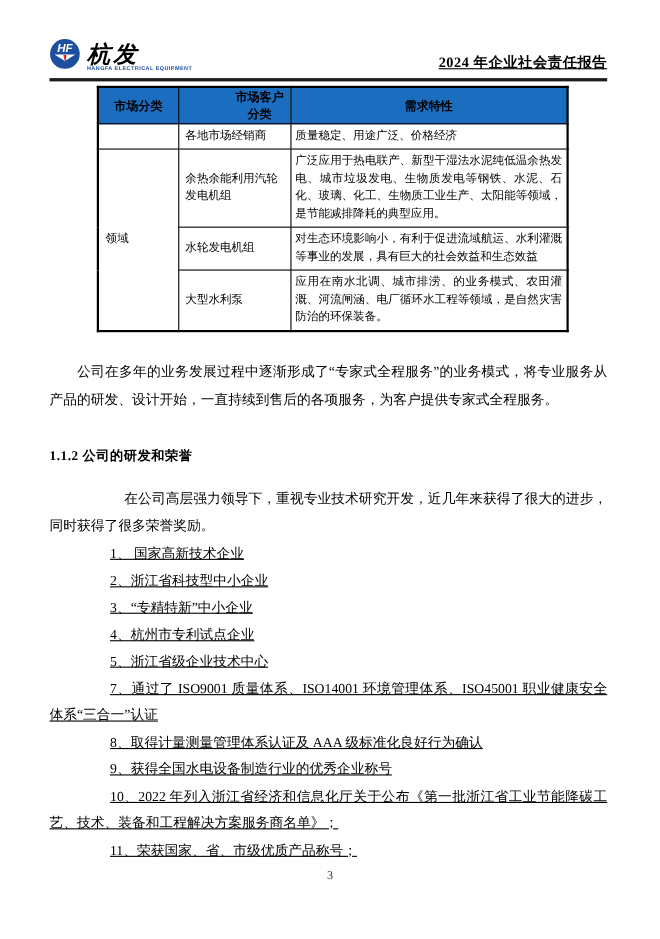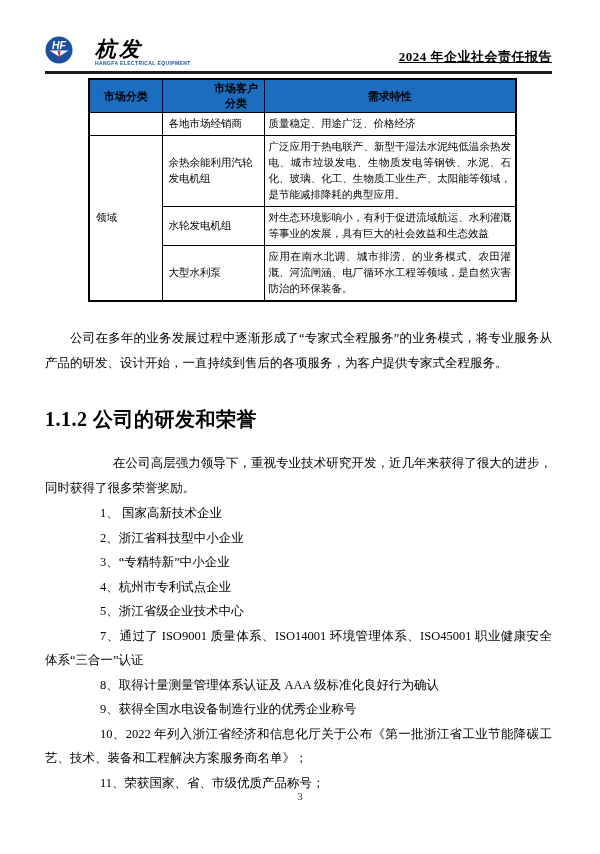--- a/index.html
+++ b/index.html
@@ -14,21 +14,21 @@
     overflow:hidden;
     padding:34px 48px 0 45px;
   }
   
   .header {
     display:flex; justify-content:space-between; align-items:flex-end;
     border-bottom:3px solid #1c1c1c;
     padding-bottom:3px;
     min-height:40px;
   }
-  .logo { display:flex; align-items:center; gap:22px; }
+  .logo { display:flex; align-items:center; gap:6px; }
   .logo-text-block { display:flex; flex-direction:column; line-height:1; }
   .logo-name {
     font-size:21px; font-weight:bold; font-style:italic;
     color:#000000; letter-spacing:3px;
     font-family:"DejaVu Serif",serif;
   }
   .logo-tagline {
     font-size:5px; color:#1d4fa0; letter-spacing:0.4px;
     margin-top:2px; text-transform:uppercase;
     font-family:"Liberation Sans",sans-serif;
@@ -70,31 +70,32 @@
   .market-table .col3 { width:252px; }
   .market-table td.cat { text-align:left; padding-left:6px; }
   
   .para {
     font-size:12.5px; line-height:25px;
     text-align:justify;
     width:507px;
   }
   .para-lead { margin-top:24px; text-indent:25px; }
   .section-heading {
-    font-size:20px; font-weight:bold;
+    font-size:12px; font-weight:bold;
     margin-top:30px;
     letter-spacing:0.5px;
   }
   .para-intro { margin-top:18px; text-indent:68px; }
   .honors { margin-top:0; }
   .honor {
     font-size:12.5px; line-height:24.5px;
     text-align:justify;
     text-indent:55px;
     width:507px;
+    text-decoration:underline;
   }
   
   .page-number {
     position:absolute; left:0; right:0; top:790px;
     text-align:center; font-size:11px; color:#333;
   }
 </style>
 </head>
 <body>
 

